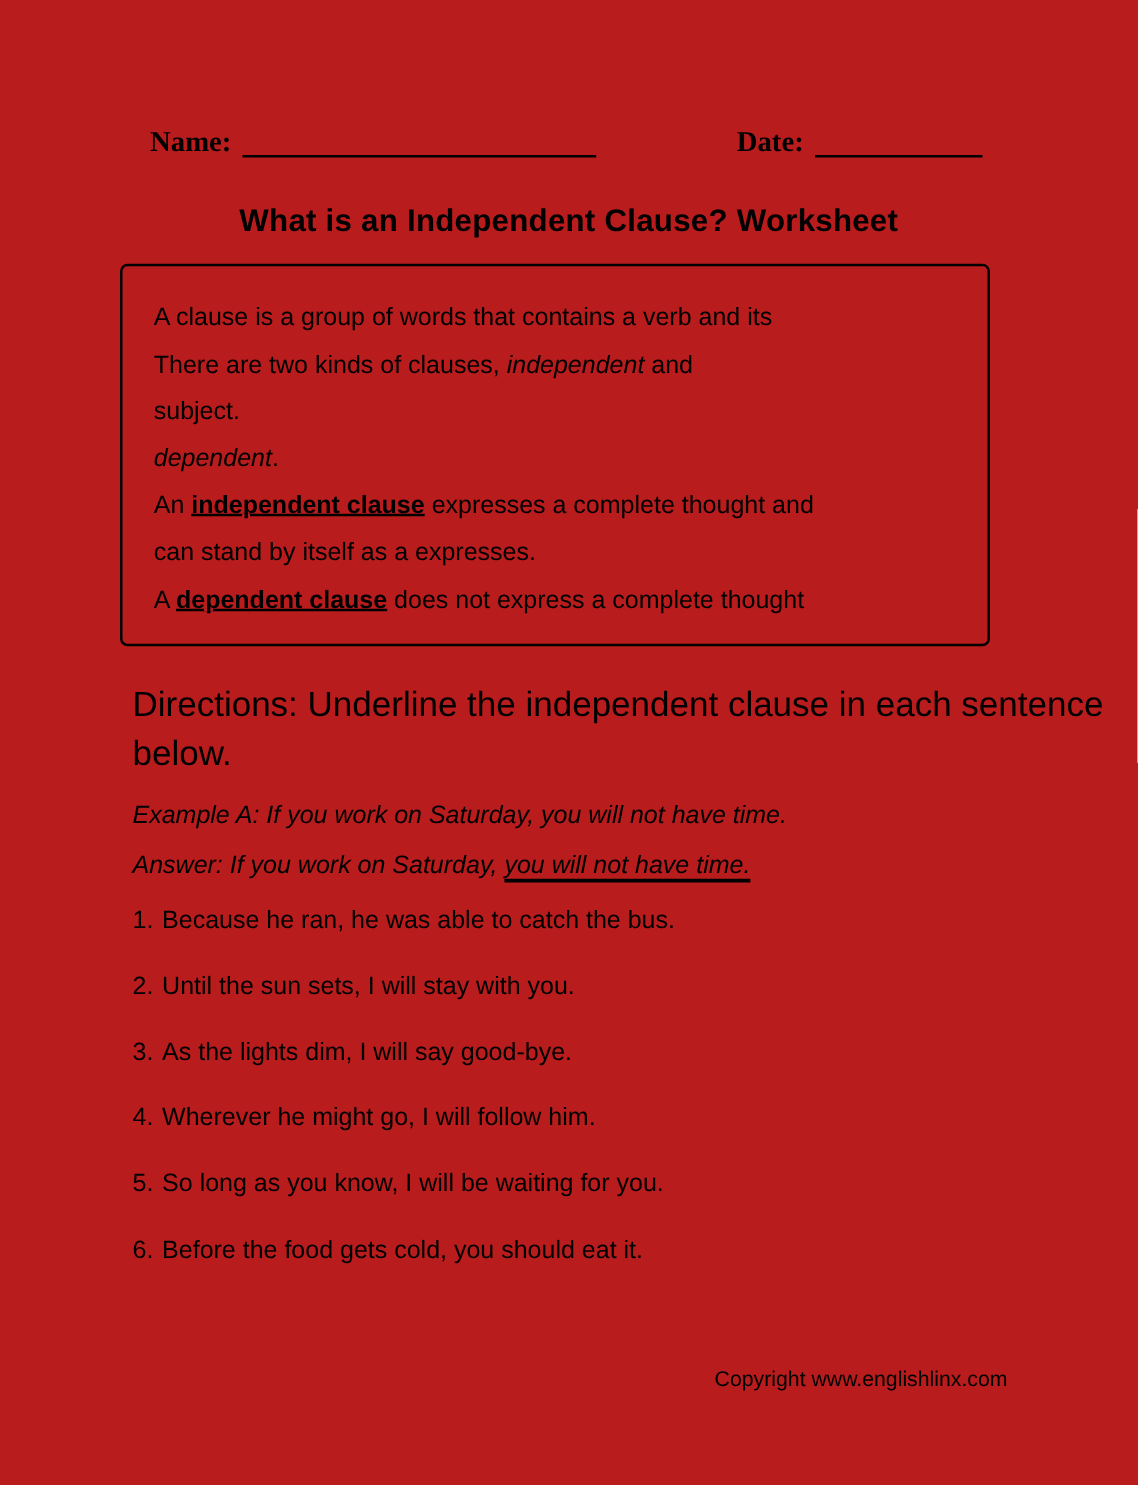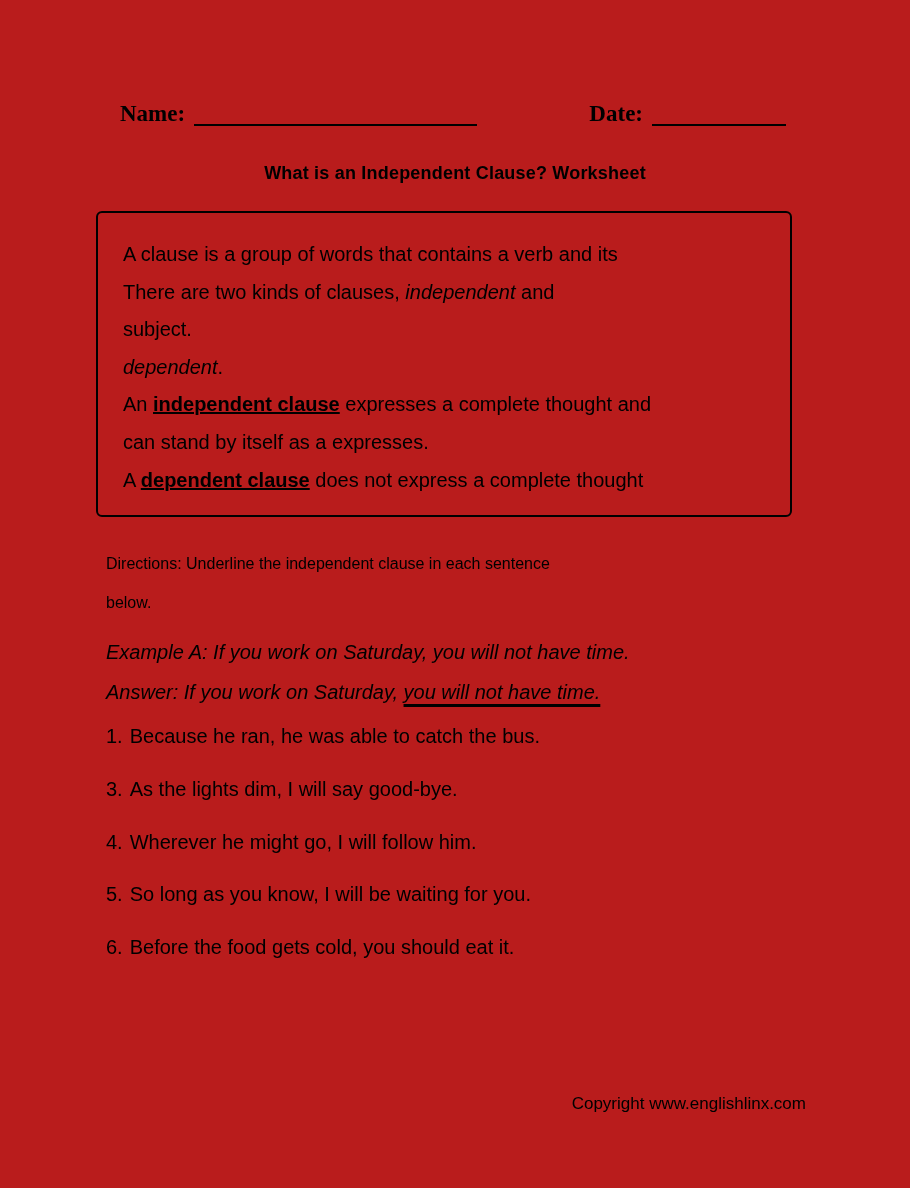--- a/index.html
+++ b/index.html
@@ -37,21 +37,21 @@
   .name-line { width: 283px; }
   .date-line { width: 134px; }
 
   
   .page-title {
     position: absolute;
     top: 163px;
     left: 0;
     width: 100%;
     text-align: center;
-    font-size: 18px;
+    font-size: 25px;
     font-weight: bold;
     letter-spacing: 0.2px;
   }
 
   
   .definition-box {
     position: absolute;
     left: 96px;
     top: 211px;
     width: 696px;
@@ -67,21 +67,21 @@
     white-space: nowrap;
   }
   .it { font-style: italic; }
   .bd { font-weight: bold; text-decoration: underline; }
 
   
   .directions {
     position: absolute;
     left: 106px;
     top: 545px;
-    font-size: 16px;
+    font-size: 28px;
     line-height: 38.5px;
     white-space: nowrap;
   }
 
   
   .example {
     position: absolute;
     left: 106px;
     top: 633px;
     font-size: 20px;
@@ -148,20 +148,21 @@
     <div>below.</div>
   </div>
 
   <div class="example">
     <div>Example A: If you work on Saturday, you will not have time.</div>
     <div><span>Answer: If you work on Saturday, </span><span class="answer-underline">you will not have time.</span></div>
   </div>
 
   <div class="exercise-list">
     <div class="exercise-item"><span>1.</span><span class="item-text">Because he ran, he was able to catch the bus.</span></div>
+    <div class="exercise-item"><span>2.</span><span class="item-text">Until the sun sets, I will stay with you.</span></div>
     <div class="exercise-item"><span>3.</span><span class="item-text">As the lights dim, I will say good-bye.</span></div>
     <div class="exercise-item"><span>4.</span><span class="item-text">Wherever he might go, I will follow him.</span></div>
     <div class="exercise-item"><span>5.</span><span class="item-text">So long as you know, I will be waiting for you.</span></div>
     <div class="exercise-item"><span>6.</span><span class="item-text">Before the food gets cold, you should eat it.</span></div>
   </div>
 
   <div class="copyright">Copyright www.englishlinx.com</div>
 
 </div>
 

